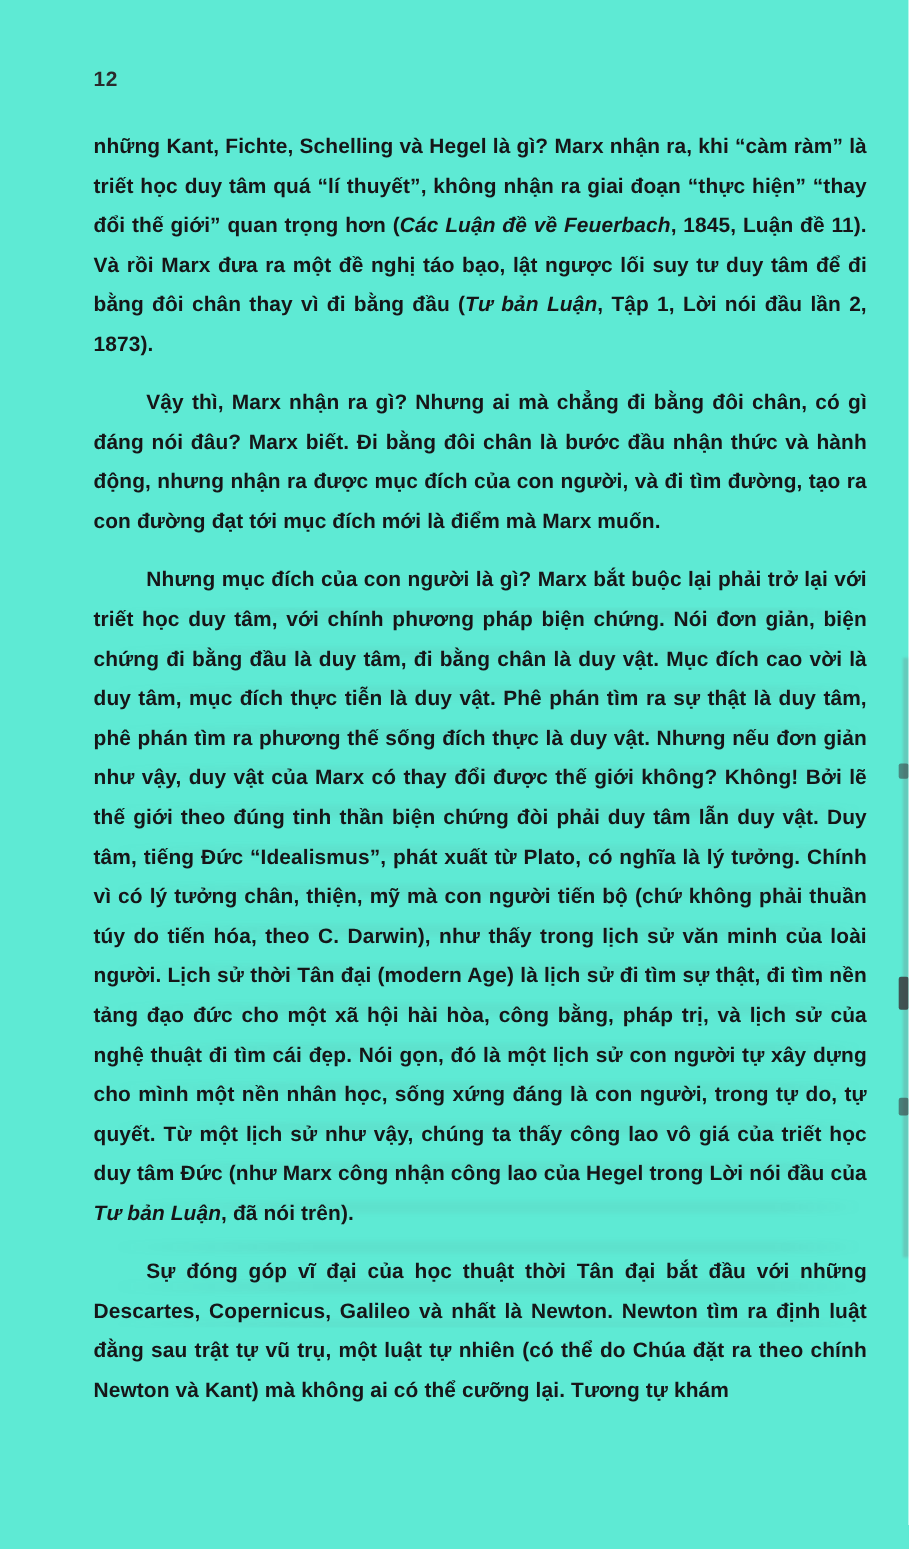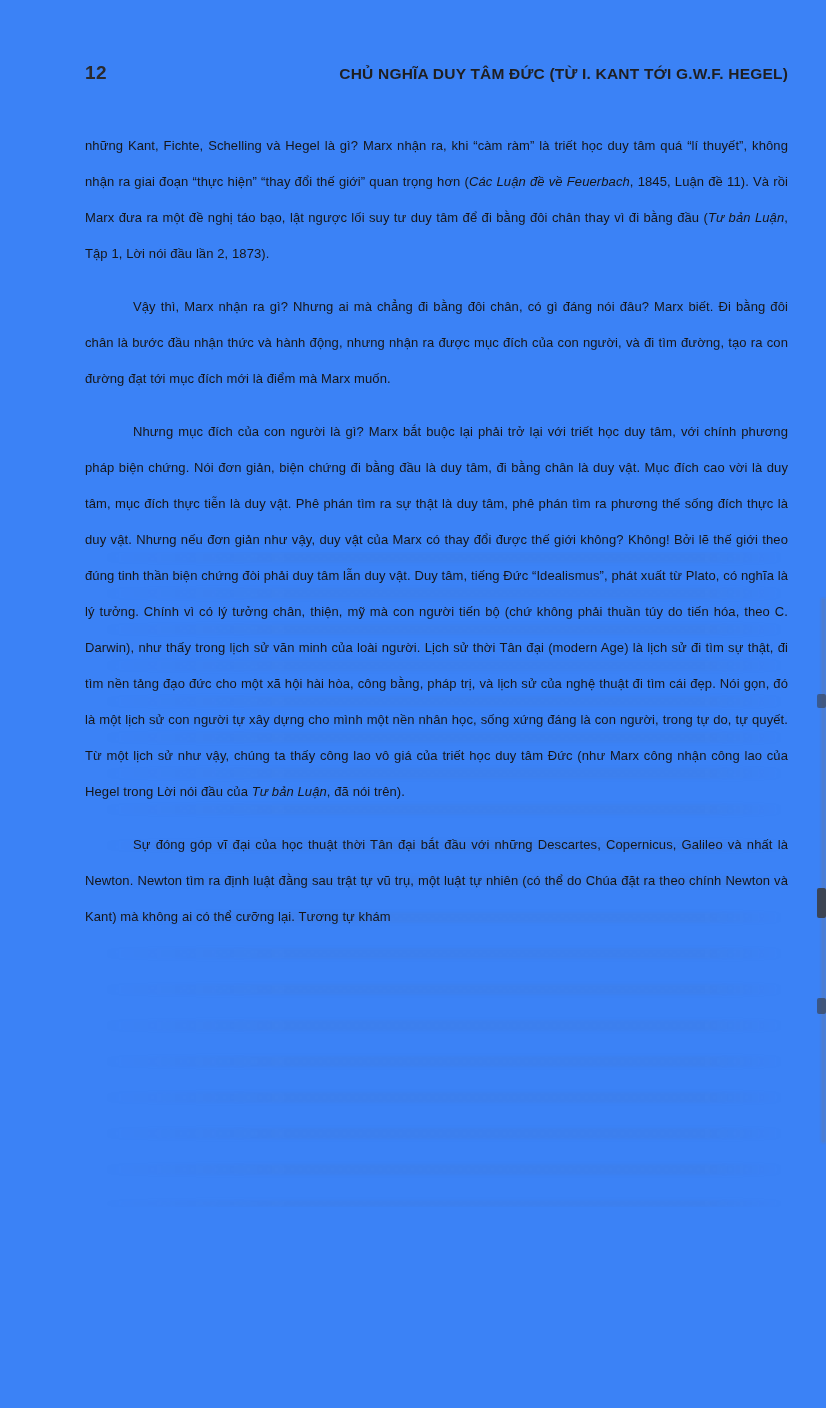--- a/index.html
+++ b/index.html
@@ -11,21 +11,21 @@
     width: 826px;
     height: 1408px;
     position: relative;
     overflow: hidden;
     font-family: "Liberation Sans", "DejaVu Sans", sans-serif;
     color: #1b1b1d;
   }
   .page {
     position: absolute;
     inset: 0;
-    background: #3b82f6;
+    background: #5eead4;
   }
   .page-header {
     position: absolute;
     left: 85px;
     right: 38px;
     top: 62px;
     display: flex;
     justify-content: space-between;
     align-items: baseline;
     z-index: 2;
@@ -40,26 +40,27 @@
     font-size: 15.5px;
     font-weight: 700;
     letter-spacing: 0.2px;
     color: #1f1f21;
     text-align: right;
   }
   .text-block {
     position: absolute;
     left: 85px;
     right: 38px;
-    top: 128px;
+    top: 116px;
     z-index: 1;
-    font-size: 13px;
+    font-size: 19px;
     line-height: 36px;
     letter-spacing: 0.1px;
     color: #161618;
+    font-weight: bold;
   }
   .para {
     margin: 0 0 17px 0;
     text-align: justify;
     text-justify: inter-word;
   }
   .para:last-child { margin-bottom: 4px; }
   .para.indent { text-indent: 48px; }
   .em { font-style: italic; }
 
@@ -109,21 +110,20 @@
 </style>
 </head>
 <body>
 
 <div class="page">
 
   <div class="bleed"></div>
 
   <header class="page-header">
     <span class="page-number">12</span>
-    <span class="running-title">CHỦ NGHĨA DUY TÂM ĐỨC (TỪ I. KANT TỚI G.W.F. HEGEL)</span>
   </header>
 
   <main class="text-block">
       <p class="para"><span class="">những Kant, Fichte, Schelling và Hegel là gì? Marx nhận ra, khi “càm ràm” là triết học duy tâm quá “lí thuyết”, không nhận ra giai đoạn “thực hiện” “thay đổi thế giới” quan trọng hơn (</span><span class="em">Các Luận đề về Feuerbach</span><span class="">, 1845, Luận đề 11). Và rồi Marx đưa ra một đề nghị táo bạo, lật ngược lối suy tư duy tâm để đi bằng đôi chân thay vì đi bằng đầu (</span><span class="em">Tư bản Luận</span><span class="">, Tập 1, Lời nói đầu lần 2, 1873).</span></p>
       <p class="para indent"><span class="">Vậy thì, Marx nhận ra gì? Nhưng ai mà chẳng đi bằng đôi chân, có gì đáng nói đâu? Marx biết. Đi bằng đôi chân là bước đầu nhận thức và hành động, nhưng nhận ra được mục đích của con người, và đi tìm đường, tạo ra con đường đạt tới mục đích mới là điểm mà Marx muốn.</span></p>
       <p class="para indent"><span class="">Nhưng mục đích của con người là gì? Marx bắt buộc lại phải trở lại với triết học duy tâm, với chính phương pháp biện chứng. Nói đơn giản, biện chứng đi bằng đầu là duy tâm, đi bằng chân là duy vật. Mục đích cao vời là duy tâm, mục đích thực tiễn là duy vật. Phê phán tìm ra sự thật là duy tâm, phê phán tìm ra phương thế sống đích thực là duy vật. Nhưng nếu đơn giản như vậy, duy vật của Marx có thay đổi được thế giới không? Không! Bởi lẽ thế giới theo đúng tinh thần biện chứng đòi phải duy tâm lẫn duy vật. Duy tâm, tiếng Đức “Idealismus”, phát xuất từ Plato, có nghĩa là lý tưởng. Chính vì có lý tưởng chân, thiện, mỹ mà con người tiến bộ (chứ không phải thuần túy do tiến hóa, theo C. Darwin), như thấy trong lịch sử văn minh của loài người. Lịch sử thời Tân đại (modern Age) là lịch sử đi tìm sự thật, đi tìm nền tảng đạo đức cho một xã hội hài hòa, công bằng, pháp trị, và lịch sử của nghệ thuật đi tìm cái đẹp. Nói gọn, đó là một lịch sử con người tự xây dựng cho mình một nền nhân học, sống xứng đáng là con người, trong tự do, tự quyết. Từ một lịch sử như vậy, chúng ta thấy công lao vô giá của triết học duy tâm Đức (như Marx công nhận công lao của Hegel trong Lời nói đầu của </span><span class="em">Tư bản Luận</span><span class="">, đã nói trên).</span></p>
       <p class="para indent"><span class="">Sự đóng góp vĩ đại của học thuật thời Tân đại bắt đầu với những Descartes, Copernicus, Galileo và nhất là Newton. Newton tìm ra định luật đằng sau trật tự vũ trụ, một luật tự nhiên (có thể do Chúa đặt ra theo chính Newton và Kant) mà không ai có thể cưỡng lại. Tương tự khám</span></p>
     </main>
 
   <div class="edge-strip"></div>

